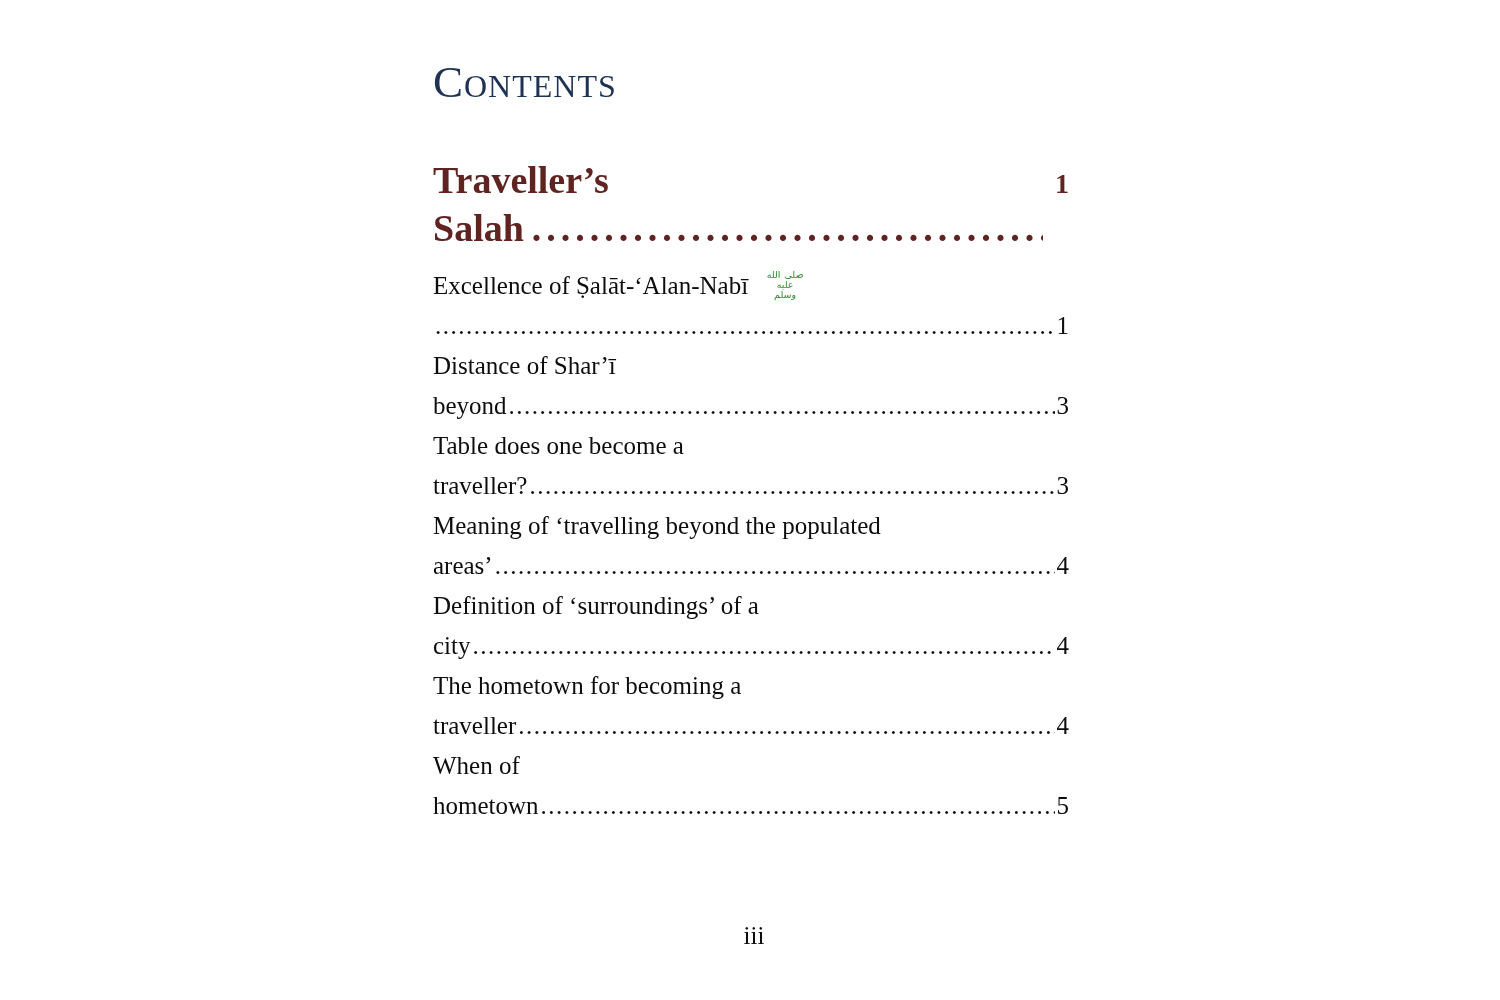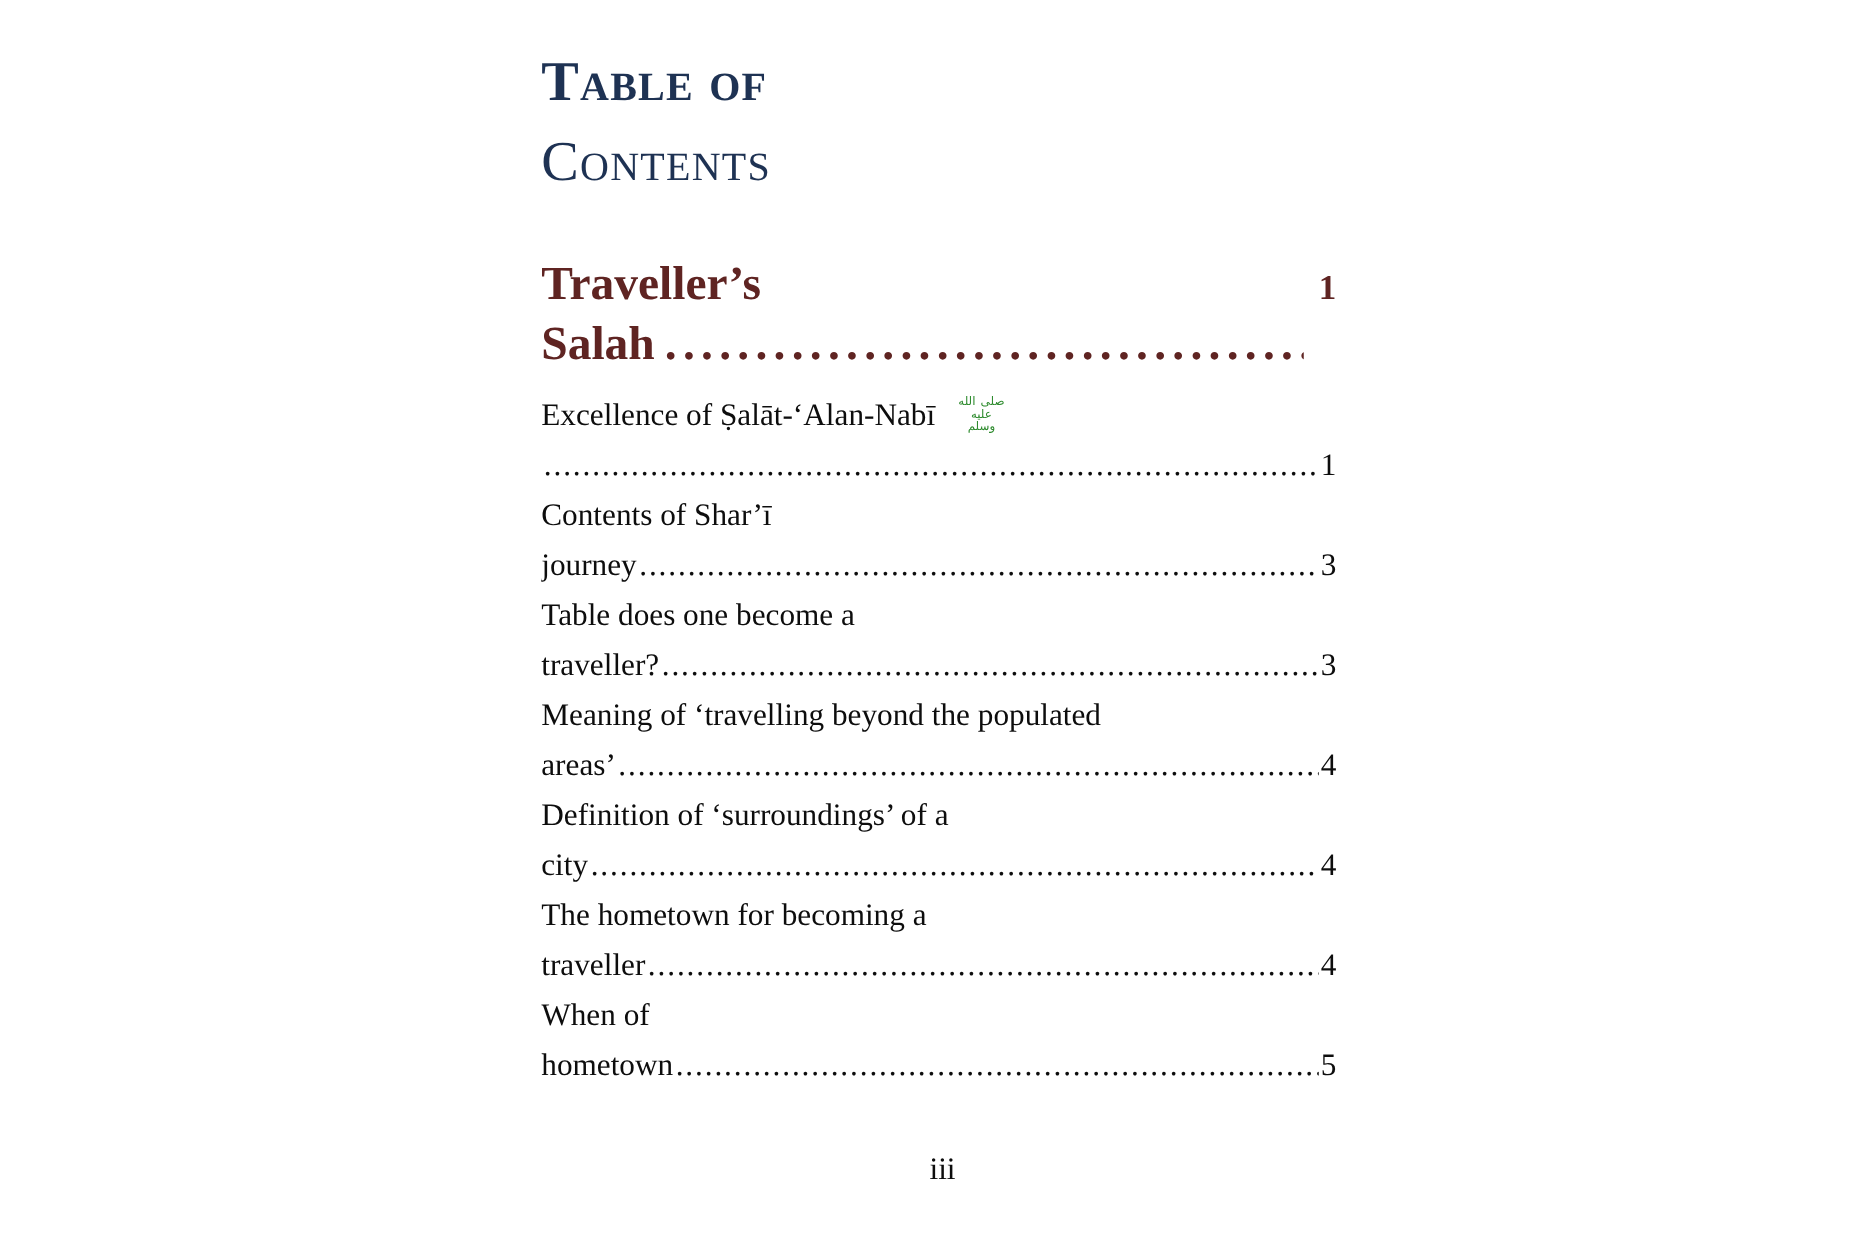--- a/index.html
+++ b/index.html
@@ -108,37 +108,36 @@
     text-align:center;
     font-size:25px;
     color:var(--text-color);
   }
 </style>
 </head>
 <body>
 
 <div class="page">
 
-  <div class="title-line1">Table of</div>
   <div class="title-line2">Contents</div>
 
 
   <div class="toc-row chapter-row">
     <span class="label-dots"><span>Traveller’s Salah</span></span>
     <span class="pagenum">1</span>
   </div>
 
   <div id="entries">
   <div class="toc-row">
     <span class="label-dots"><span>Excellence of Ṣalāt-‘Alan-Nabī</span><span class="honorific">صلى الله عليه وسلم</span></span>
     <span class="pagenum">1</span>
   </div>
 
   <div class="toc-row">
-    <span class="label-dots"><span>Contents of Shar’ī journey</span></span>
+    <span class="label-dots"><span>Distance of Shar’ī beyond</span></span>
     <span class="pagenum">3</span>
   </div>
 
   <div class="toc-row">
     <span class="label-dots"><span>Table does one become a traveller?</span></span>
     <span class="pagenum">3</span>
   </div>
 
   <div class="toc-row">
     <span class="label-dots"><span>Meaning of ‘travelling beyond the populated areas’</span></span>

